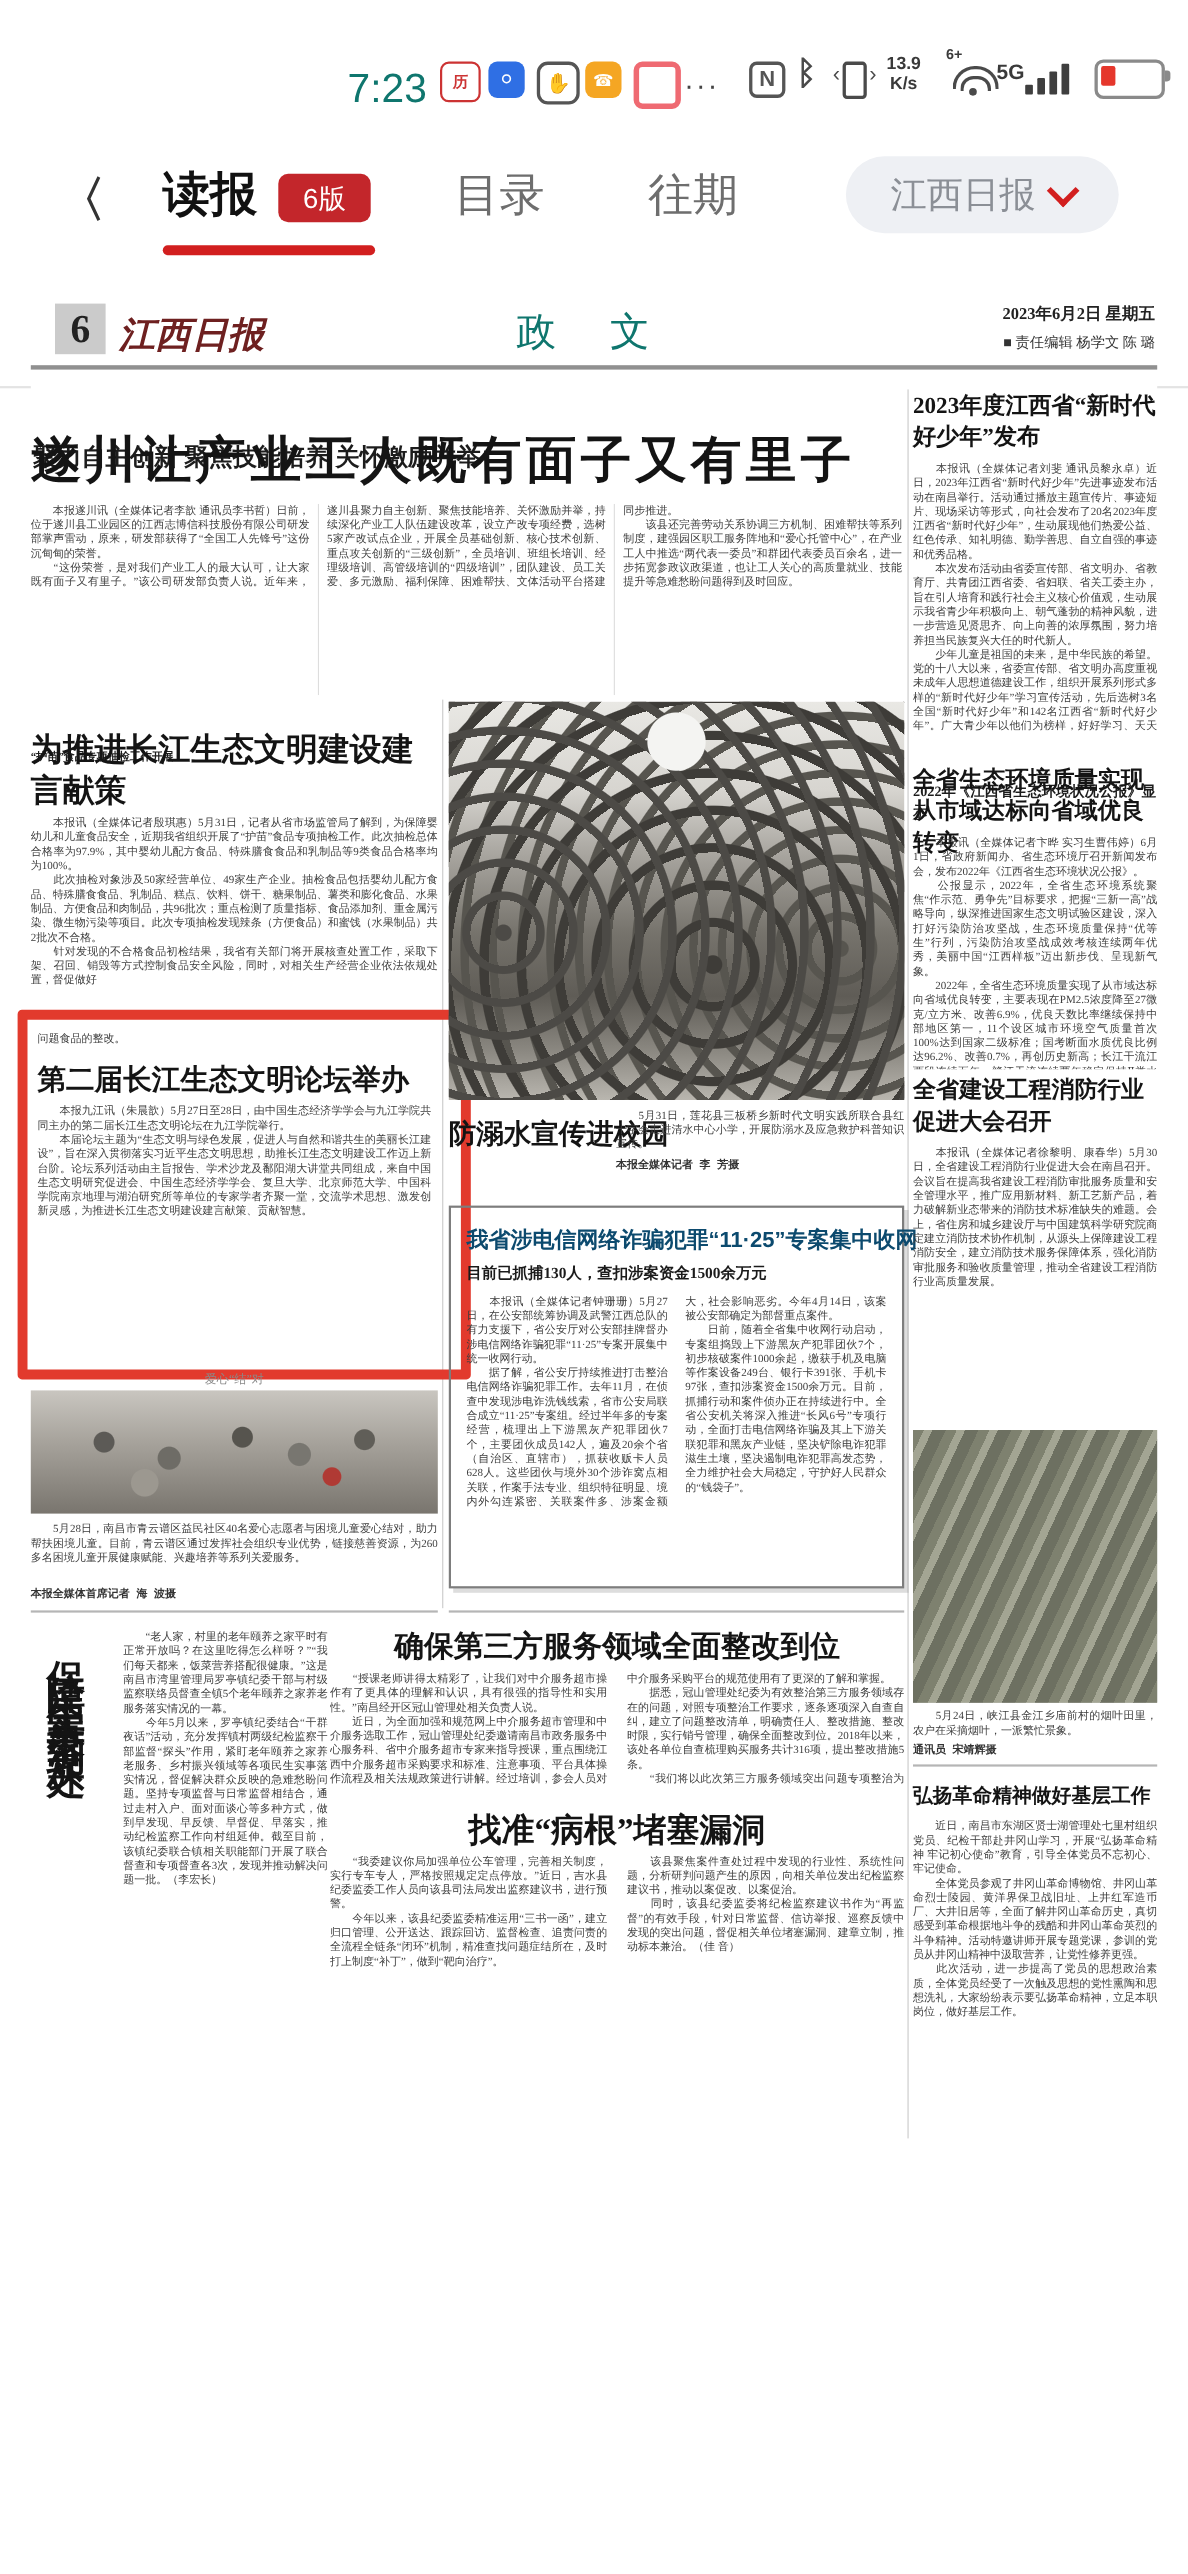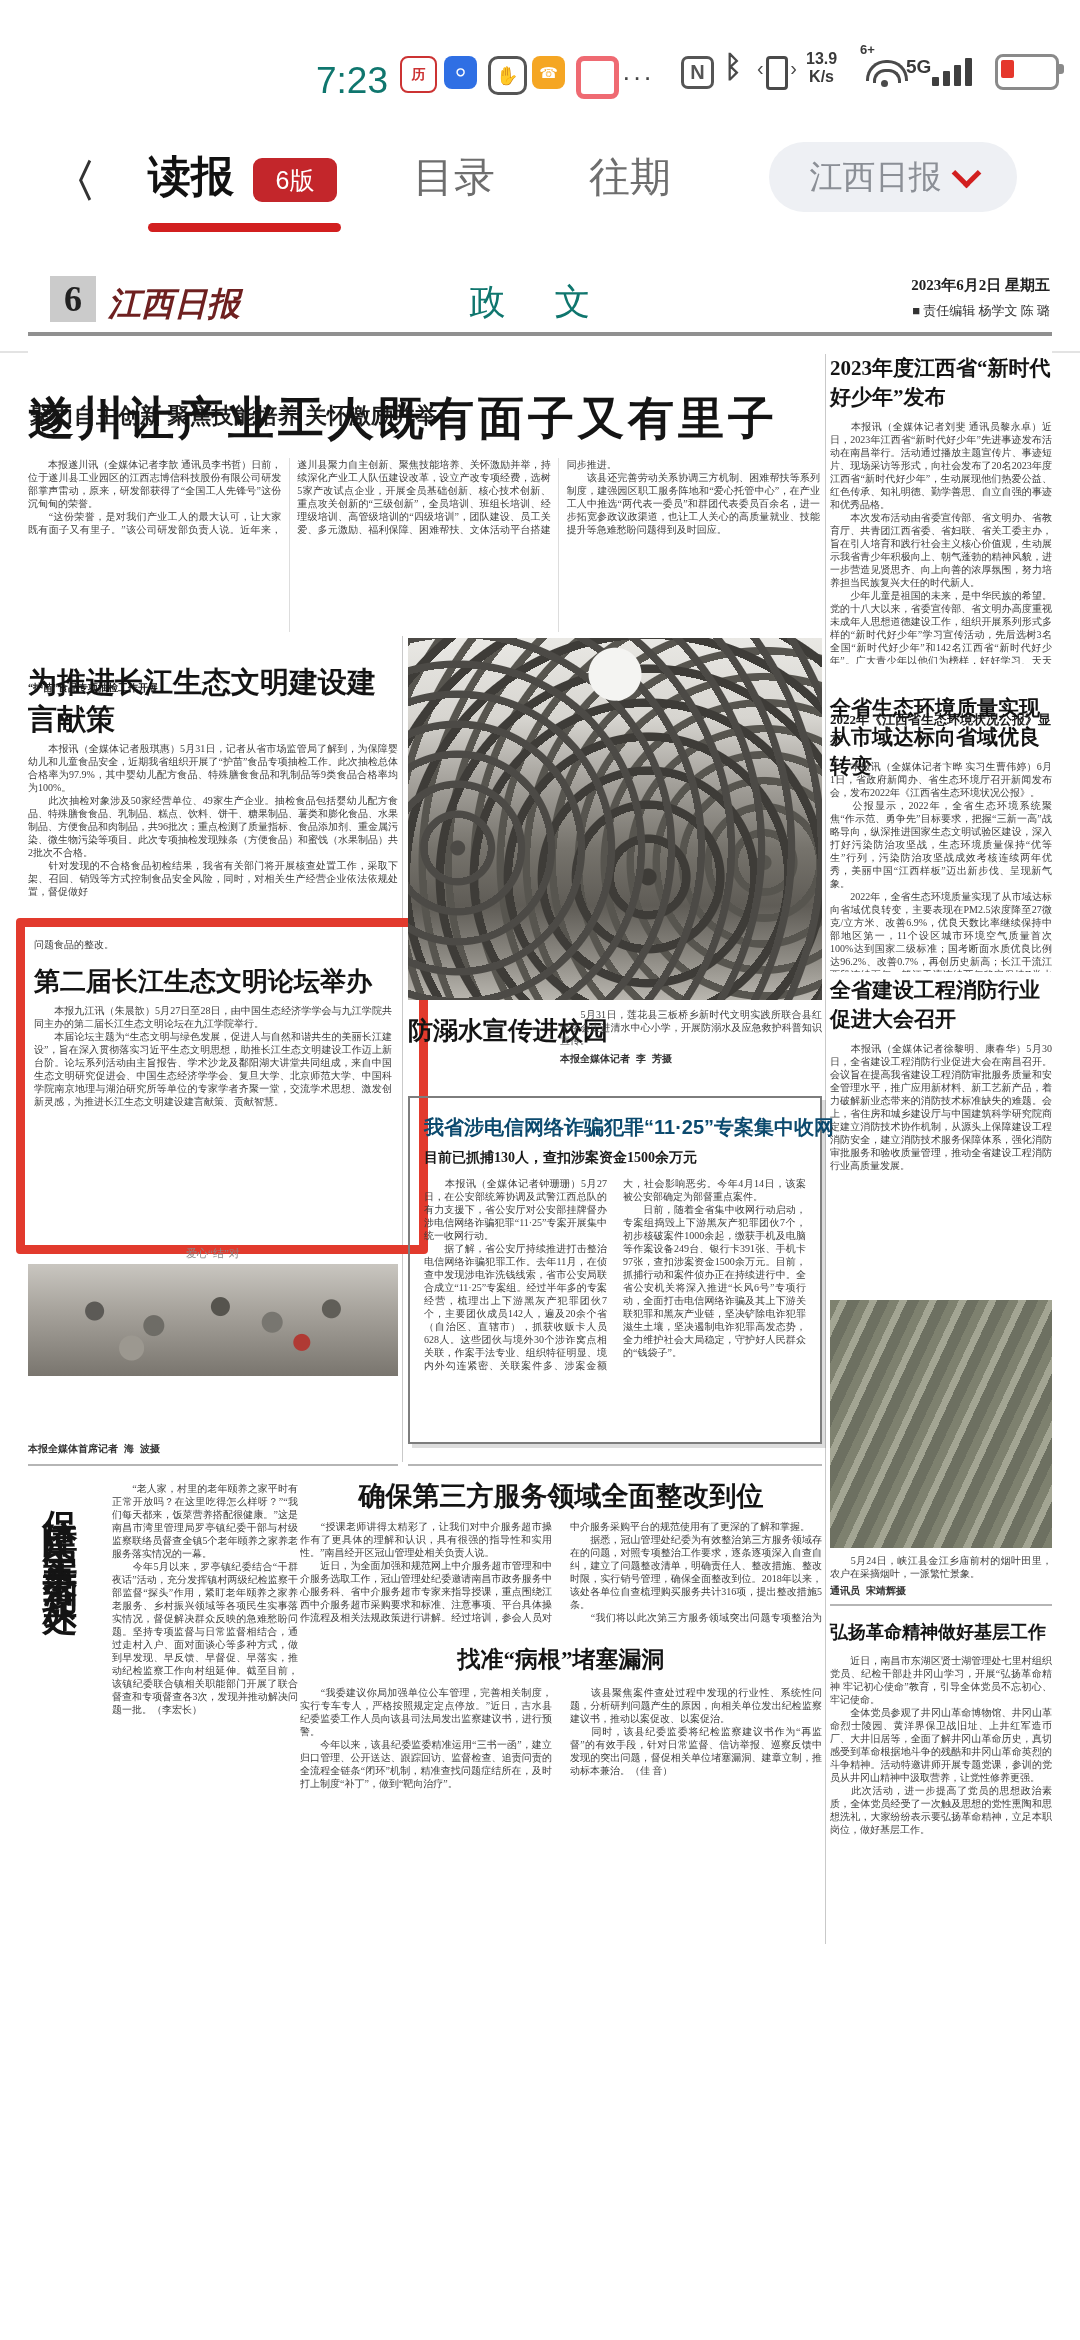--- a/index.html
+++ b/index.html
@@ -114,21 +114,21 @@
   .school-byline{left:532px;top:782px;width:262px;}
   .telecom-box{left:380px;top:826px;width:414px;height:348px;border:2px solid #7d7d7d;
                box-shadow:4px 4px 0 rgba(120,120,120,.25);box-sizing:border-box;padding:16px 14px;}
   .t-title{font-size:20px;font-weight:bold;color:#0c4a6e;white-space:nowrap;}
   .t-sub{font-size:14px;font-weight:bold;color:#1a1a1a;margin-top:8px;
          font-family:"Liberation Serif",serif;}
   .t-body{margin-top:10px;height:240px;column-count:2;column-gap:16px;}
   .center-div{left:380px;top:1194px;width:414px;}
   .dsf-title{left:272px;top:1208px;width:522px;text-align:center;font-size:27px;}
   .dsf-body{left:272px;top:1250px;width:522px;height:112px;column-count:2;column-gap:18px;}
-  .bg-title{left:272px;top:1374px;width:522px;text-align:center;font-size:23px;}
+  .bg-title{left:272px;top:1374px;width:522px;text-align:center;font-size:30px;}
   .bg-body{left:272px;top:1416px;width:522px;height:226px;column-count:2;column-gap:18px;}
 
   .r{left:802px;width:222px;}
   .hsn-title{top:84px;font-size:21px;line-height:29px;}
   .hsn-body{top:150px;height:244px;}
   .eco-kicker{top:402px;font-size:13px;}
   .eco-title{top:424px;font-size:21px;line-height:29px;}
   .eco-body{top:490px;height:212px;}
   .fire-title{top:706px;font-size:21px;line-height:29px;}
   .fire-body{top:772px;height:250px;}
@@ -217,20 +217,21 @@
 　　针对发现的不合格食品初检结果，我省有关部门将开展核查处置工作，采取下架、召回、销毁等方式控制食品安全风险，同时，对相关生产经营企业依法依规处置，督促做好</div>
 
   <div class="abs forum-leadin body-txt">问题食品的整改。</div>
   <div class="abs forum-title h-serif">第二届长江生态文明论坛举办</div>
   <div class="abs forum-body body-txt">　　本报九江讯（朱晨歆）5月27日至28日，由中国生态经济学学会与九江学院共同主办的第二届长江生态文明论坛在九江学院举行。
 　　本届论坛主题为“生态文明与绿色发展，促进人与自然和谐共生的美丽长江建设”，旨在深入贯彻落实习近平生态文明思想，助推长江生态文明建设工作迈上新台阶。论坛系列活动由主旨报告、学术沙龙及鄱阳湖大讲堂共同组成，来自中国生态文明研究促进会、中国生态经济学学会、复旦大学、北京师范大学、中国科学院南京地理与湖泊研究所等单位的专家学者齐聚一堂，交流学术思想、激发创新灵感，为推进长江生态文明建设建言献策、贡献智慧。</div>
   <div class="abs red-box"></div>
 
   <div class="abs photo-tag">爱心“结”对</div>
   <div class="abs photo-crowd"></div>
+  <div class="abs crowd-caption body-txt">　　5月28日，南昌市青云谱区益民社区40名爱心志愿者与困境儿童爱心结对，助力帮扶困境儿童。目前，青云谱区通过发挥社会组织专业优势，链接慈善资源，为260多名困境儿童开展健康赋能、兴趣培养等系列关爱服务。</div>
   <div class="abs crowd-byline byline">本报全媒体首席记者 海 波摄</div>
   <div class="abs hdiv left-div"></div>
 
   <div class="abs ms-title h-serif">保障民生实事落到实处</div>
   <div class="abs ms-body body-txt">　　“老人家，村里的老年颐养之家平时有正常开放吗？在这里吃得怎么样呀？”“我们每天都来，饭菜营养搭配很健康。”这是南昌市湾里管理局罗亭镇纪委干部与村级监察联络员督查全镇5个老年颐养之家养老服务落实情况的一幕。
 　　今年5月以来，罗亭镇纪委结合“干群夜话”活动，充分发挥镇村两级纪检监察干部监督“探头”作用，紧盯老年颐养之家养老服务、乡村振兴领域等各项民生实事落实情况，督促解决群众反映的急难愁盼问题。坚持专项监督与日常监督相结合，通过走村入户、面对面谈心等多种方式，做到早发现、早反馈、早督促、早落实，推动纪检监察工作向村组延伸。截至目前，该镇纪委联合镇相关职能部门开展了联合督查和专项督查各3次，发现并推动解决问题一批。（李宏长）</div>
 
   <div class="abs photo-school"></div>
   <div class="abs school-label h-serif">防溺水宣传进校园</div>
   <div class="abs school-caption body-txt">　　5月31日，莲花县三板桥乡新时代文明实践所联合县红十字会走进清水中心小学，开展防溺水及应急救护科普知识宣传。</div>

